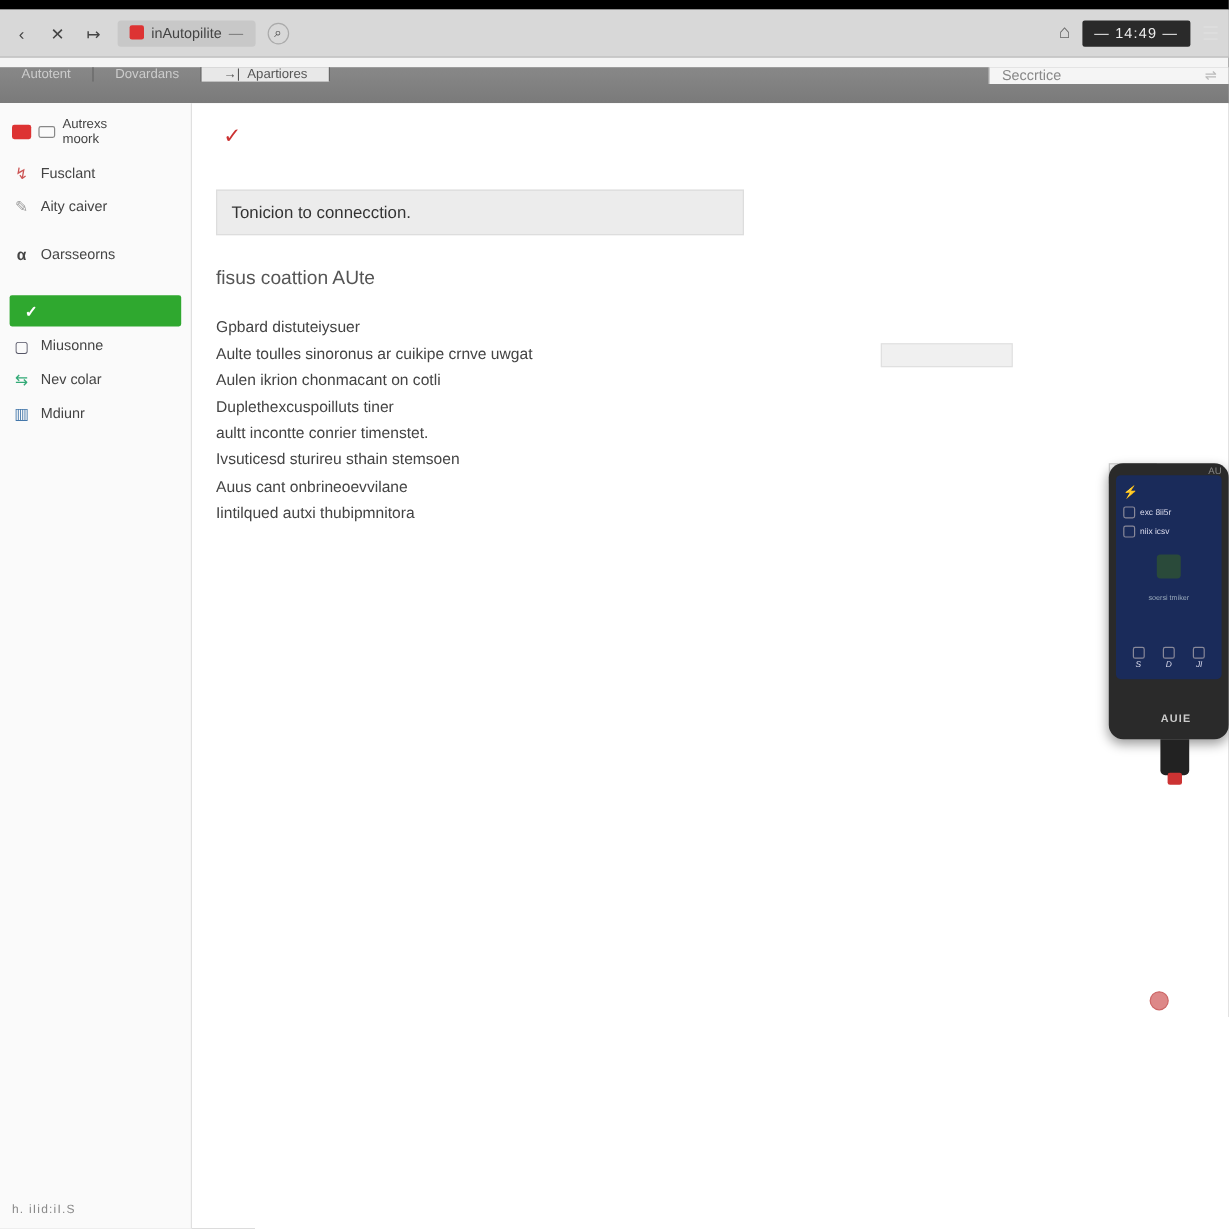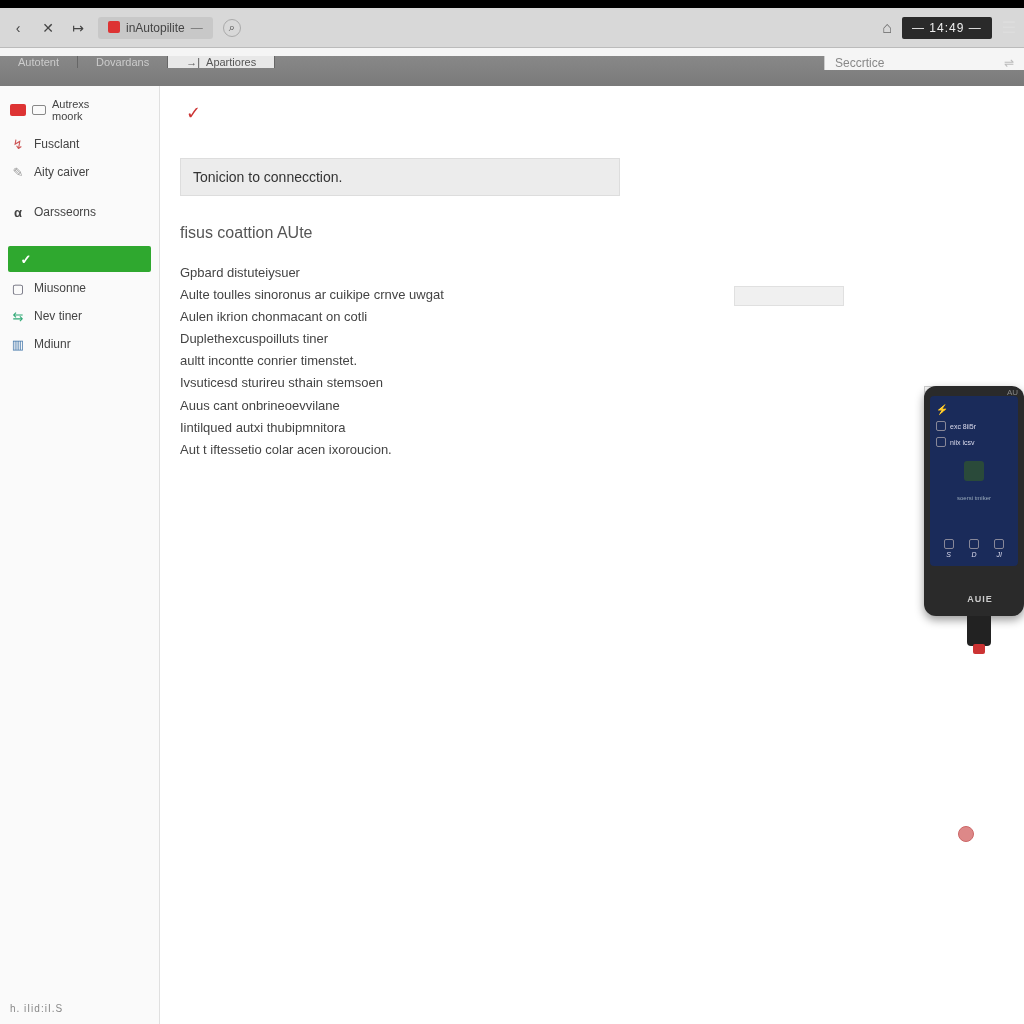--- a/index.html
+++ b/index.html
@@ -113,21 +113,21 @@
         <div class="sb-item green">
           <span class="ico">✓</span>
           <span></span>
         </div>
         <div class="sb-item">
           <span class="ico" style="color:#556">▢</span>
           <span>Miusonne</span>
         </div>
         <div class="sb-item">
           <span class="ico" style="color:#3a7">⇆</span>
-          <span>Nev tiner</span>
+          <span>Nev colar</span>
         </div>
         <div class="sb-item">
           <span class="ico" style="color:#47a">▥</span>
           <span>Mdiunr</span>
         </div>
       </div>
 
       <div class="content">
         <div class="check-red">✓</div>
         <div class="conn-bar">Tonicion to connecction.</div>
@@ -135,21 +135,20 @@
         <div class="section-title">fisus coattion AUte</div>
         <div class="body-text">
           <p>Gpbard distuteiysuer</p>
           <p>Aulte toulles sinoronus ar cuikipe crnve uwgat</p>
           <p>Aulen ikrion chonmacant on cotli</p>
           <p>Duplethexcuspoilluts tiner</p>
           <p>aultt incontte conrier timenstet.</p>
           <p>Ivsuticesd sturireu sthain stemsoen</p>
           <p>Auus cant onbrineoevvilane</p>
           <p>Iintilqued autxi thubipmnitora</p>
-          <p>Aut t iftessetio colar acen ixoroucion.</p>
         </div>
 
         <div class="device-btn">Itratte</div>
         <div class="device">
           <div class="frame">
             <div style="position:absolute;top:2px;right:6px;color:#888;font-size:8px">AU</div>
             <div class="screen">
               <div class="srow">
                   <span class="red-bolt">⚡</span>
                 </div>

